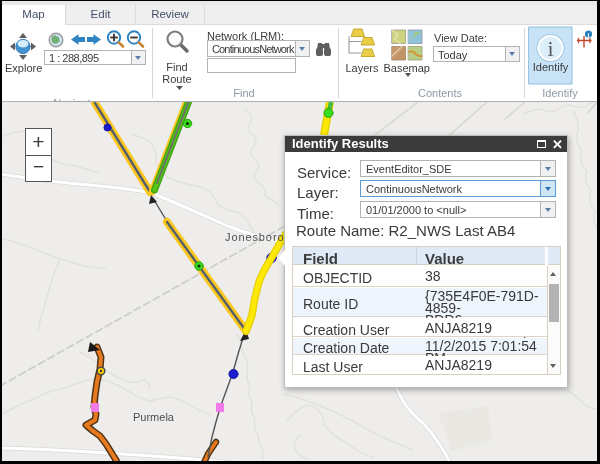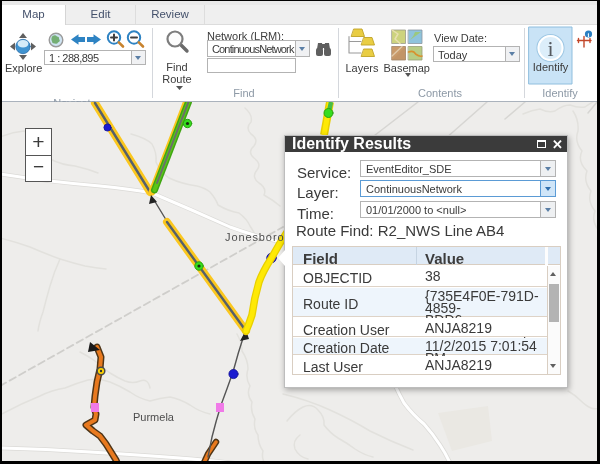--- a/index.html
+++ b/index.html
@@ -23,21 +23,21 @@
   .combo .btn { position:absolute; right:0; top:0; bottom:0; width:14px; background:#f0f1f3; border-left:1px solid #b3b3b3; }
   .arr { position:absolute; left:50%; top:50%; margin-left:-3.5px; margin-top:-2px; width:0; height:0; border-left:3.5px solid transparent; border-right:3.5px solid transparent; border-top:4px solid #5b7fa6; }
   
   #map { position:absolute; left:0; top:101px; width:595px; height:359px; background:#eeedeb; overflow:hidden; }
   #mapsvg { position:absolute; left:0; top:0; }
   .maplabel { position:absolute; font-size:11px; color:#4d4d4d; }
   #zoombtns { position:absolute; left:23px; top:26px; width:27px; height:54px; background:#fff; border:1px solid #555; }
   #zoombtns .zsep { position:absolute; left:0; top:26px; width:25px; height:1px; background:#555; }
   
   #panel { position:absolute; left:282px; top:33px; width:284px; height:253px; background:#fff; border:1px solid #bdbdbd; box-shadow:1px 2px 6px rgba(0,0,0,0.32); }
-  #ptitle { position:absolute; left:0; top:0; right:0; height:16px; background:#3b3b3b; color:#fff; font-weight:bold; font-size:16px; line-height:16px; padding-left:7px; }
+  #ptitle { position:absolute; left:0; top:0; right:0; height:16px; background:#3b3b3b; color:#fff; font-weight:bold; font-size:13px; line-height:16px; padding-left:7px; }
   .prow-label { position:absolute; font-size:15px; color:#3a3a3a; }
   .pcombo { position:absolute; left:75px; width:196px; height:17px; background:#fff; border:1px solid #b3b3b3; font-size:11px; color:#3a3a3a; }
   #ptable { position:absolute; left:7px; top:110px; width:269px; height:129px; border:1px solid #d9cec2; background:#fff; }
   .trow { position:absolute; left:0; width:254px; border-bottom:1px solid #ded3c7; background:#fff; font-size:14px; color:#3a3a3a; }
   .trow.alt { background:#eef5fc; }
   .tc1 { position:absolute; left:10px; top:4px; }
   .tc2 { position:absolute; left:132px; top:4px; line-height:12px; }
   #tscroll { position:absolute; left:254px; top:19px; width:13px; height:108px; border-left:1px solid #d9cec2; background:#fbfbfb; }
 </style>
 </head>
@@ -268,21 +268,21 @@
               <div class="arr" style="border-top-color:#2f6fae;"></div>
             </div>
       </div>
       <div class="prow-label" style="left:12px; top:69px;">Time:</div>
       <div class="pcombo" style="top:65px;">
         <div style="position:absolute; left:5px; top:2px;">01/01/2000 to &lt;null&gt;</div>
         <div style="position:absolute; right:0; top:0; bottom:0; width:15px; background:#eef0f2; border-left:1px solid #b3b3b3;">
               <div class="arr"></div>
             </div>
       </div>
-      <div class="prow-label" style="left:11px; top:86px;">Route Find: R2_NWS Line AB4</div>
+      <div class="prow-label" style="left:11px; top:86px;">Route Name: R2_NWS Last AB4</div>
 
       <div id="ptable">
         <div style="position:absolute; left:0; top:0; width:267px; height:18px; background:#dfeaf6; border-bottom:1px solid #d9cec2; font-weight:bold; color:#3c3c3c; font-size:15px;">
           <div style="position:absolute; left:10px; top:3px;">Field</div>
           <div style="position:absolute; left:132px; top:3px;">Value</div>
           <div style="position:absolute; left:123px; top:0; width:1px; height:18px; background:#c6d4e2;"></div>
           <div style="position:absolute; left:252px; top:0; width:3px; height:18px; background:#fdfdfd;"></div>
         </div>
         <div class="trow" style="top:19px; height:21px;">
           <div class="tc1">OBJECTID</div>

